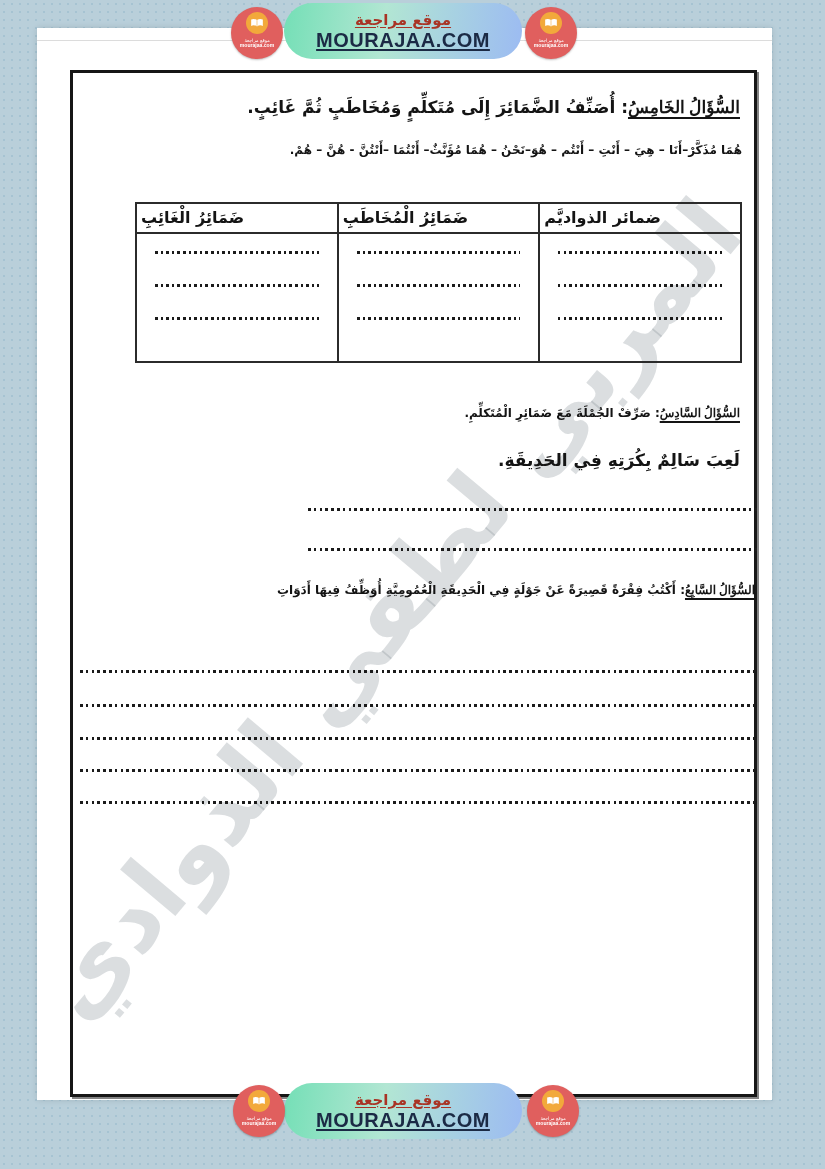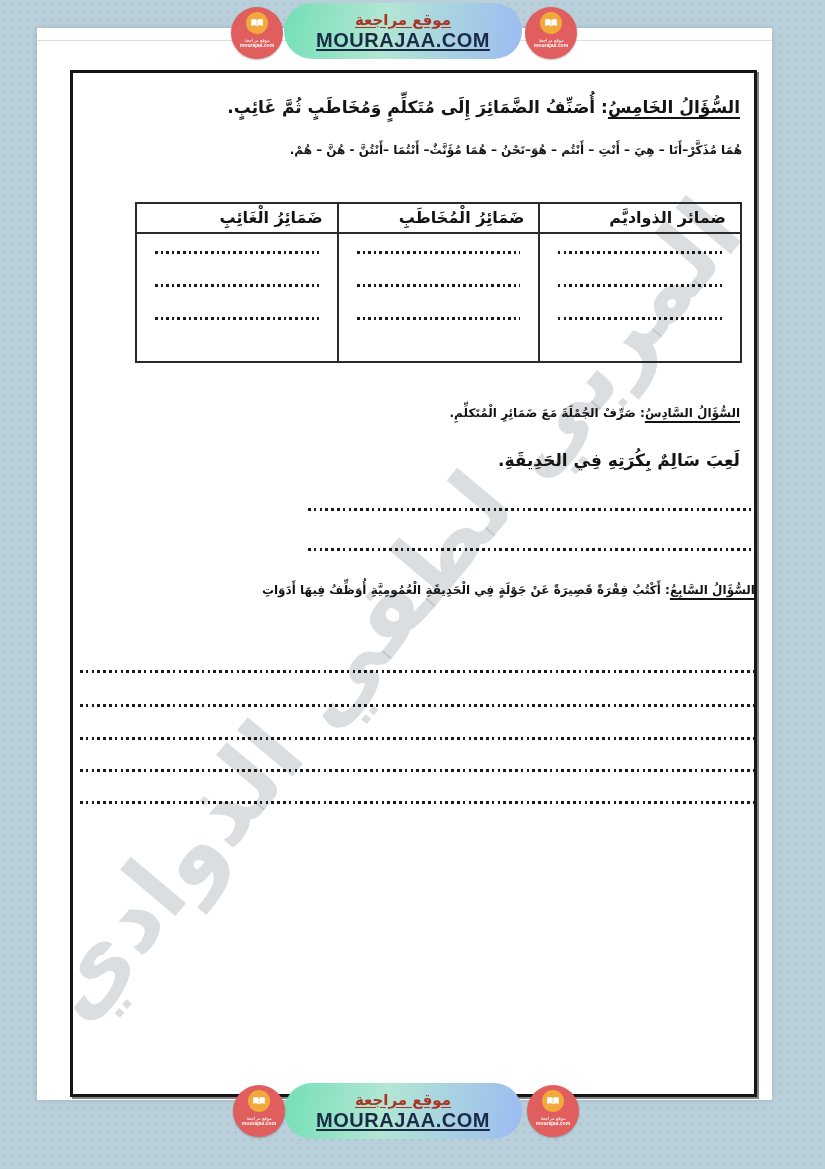--- a/index.html
+++ b/index.html
@@ -27,21 +27,21 @@
   
   .watermark{
     position:absolute; left:-10px; top:500px; width:890px;
     text-align:center; transform:rotate(-50deg);
     font-size:95px; font-weight:700; letter-spacing:4px;
     color:rgba(125,135,145,0.28);
     direction:rtl; white-space:nowrap; z-index:1; pointer-events:none;
   }
   
   .artext{ direction:rtl; text-align:right; color:#141414; font-weight:700; z-index:2; position:absolute; }
-  .qlabel{ text-decoration:underline; text-decoration-thickness:1.5px; text-underline-offset:4px; }
+  .qlabel{ text-decoration:underline; text-decoration-thickness:1.5px; text-underline-offset:4px;font-family:Liberation Serif, serif; }
   .q5-title{ left:88px; top:97px;  width:652px; font-size:17px; }
   .q5-items{ left:86px; top:143px; width:656px; font-size:12px; letter-spacing:0.2px; }
   .q6-title{ left:88px; top:406px; width:652px; font-size:12px; }
   .q6-sent { left:88px; top:450px; width:652px; font-size:17px; }
   .q7-block{ left:88px; top:573px; width:667px; font-size:12px; line-height:34px; }
   
   .dots{
     position:absolute; height:3px; z-index:2;
     background:repeating-linear-gradient(to right,#1b1b1b 0 2.6px, transparent 2.6px 5.8px);
   }
@@ -51,21 +51,21 @@
   .q7-dot2{ left:80px; top:704px; width:677px; }
   .q7-dot3{ left:80px; top:737px; width:677px; }
   .q7-dot4{ left:80px; top:769px; width:677px; }
   .q7-dot5{ left:80px; top:801px; width:677px; }
   
   .ptable{
     position:absolute; left:135px; top:202px; width:607px; height:161px;
     border-collapse:collapse; direction:rtl; z-index:2;
   }
   .ptable th, .ptable td{ border:2px solid #2b2b2b; width:33.33%; }
-  .ptable th{ height:30px; font-size:16px; font-weight:700; color:#141414; padding:2px 14px 4px 4px; text-align:right;margin-top:32px; }
+  .ptable th{ height:30px; font-size:16px; font-weight:700; color:#141414; padding:2px 14px 4px 4px; text-align:left;margin-top:32px; }
   .ptable td{ vertical-align:top; padding:17px 18px 0 18px; }
   .cell-dots{ height:3px; margin-bottom:30px;
     background:repeating-linear-gradient(to right,#1b1b1b 0 2.5px, transparent 2.5px 5.6px); }
   
   .banner-pill{
     position:absolute; left:284px; width:238px; height:56px; border-radius:28px;
     background:linear-gradient(97deg,#74dfb6 0%,#b2e6d3 42%,#9cbbf2 100%);
     display:flex; flex-direction:column; align-items:center; justify-content:center;
     z-index:5;
   }

